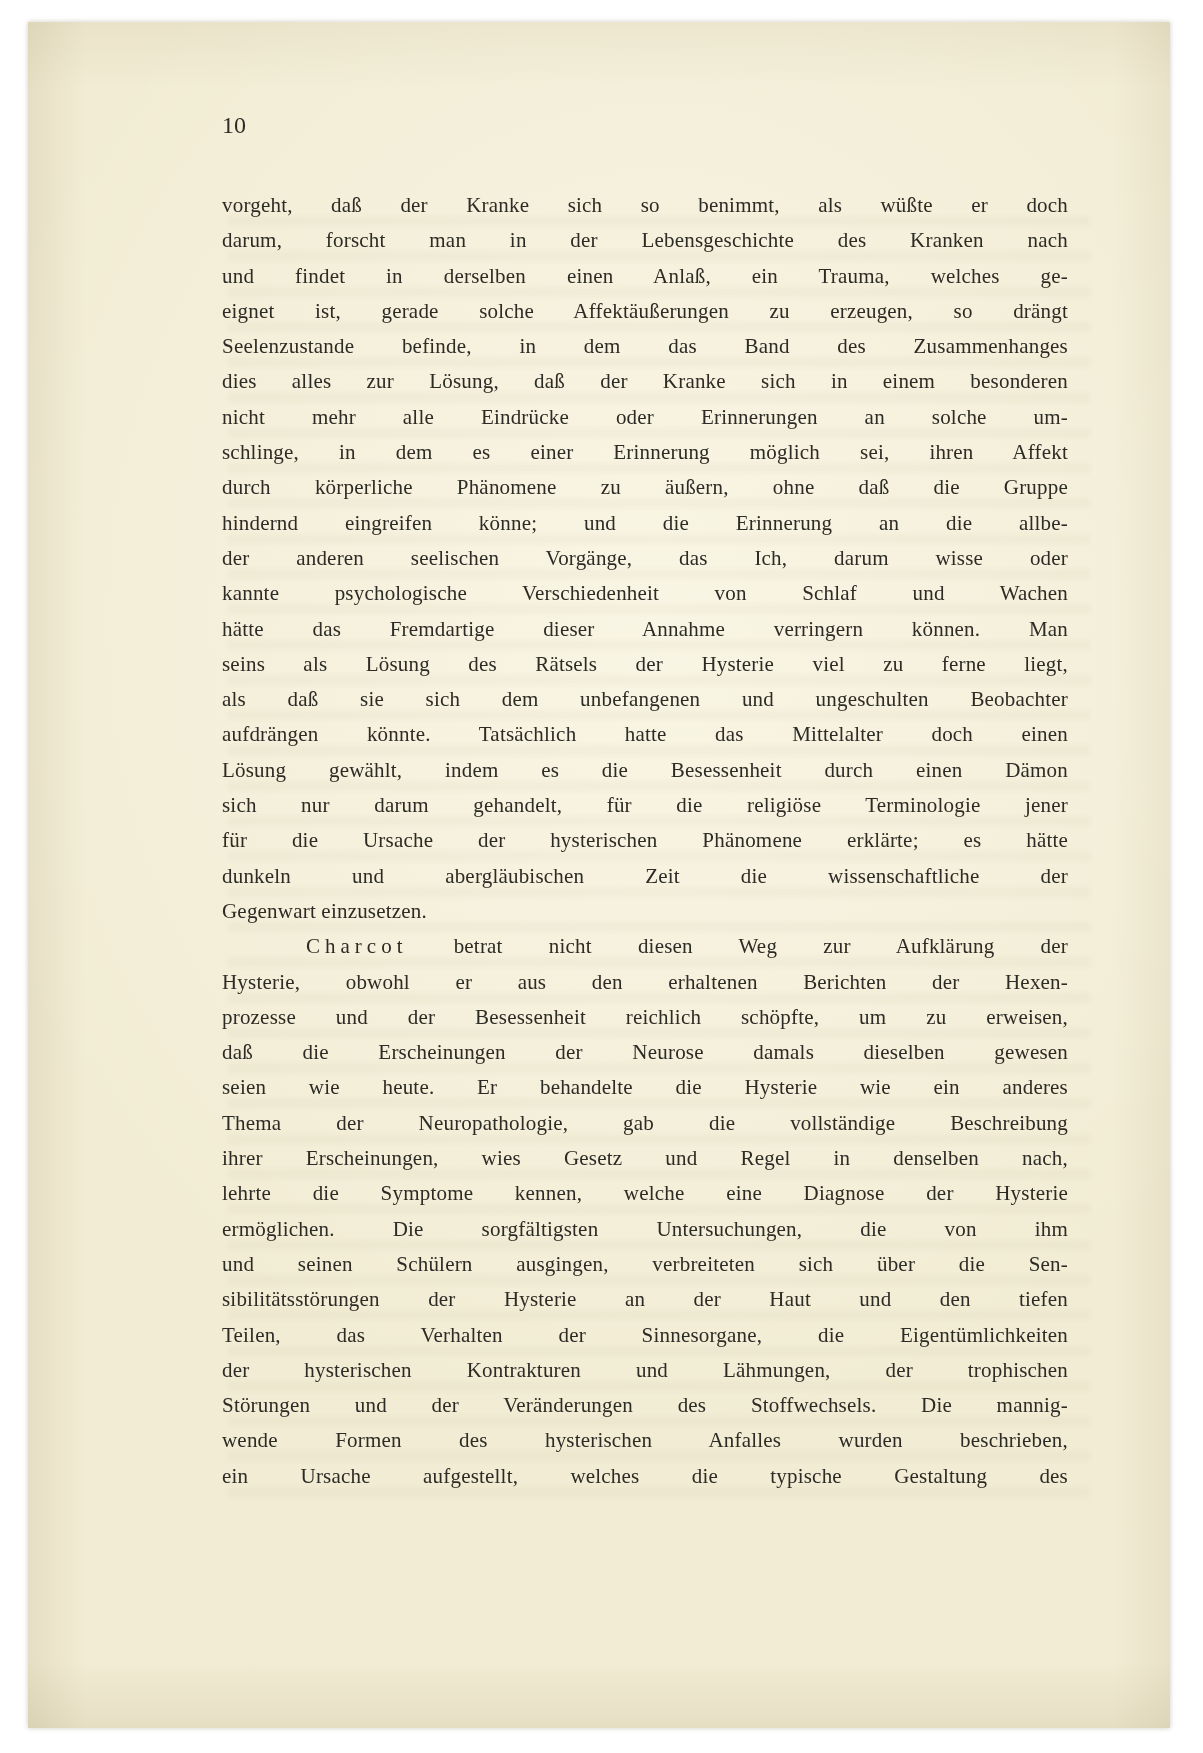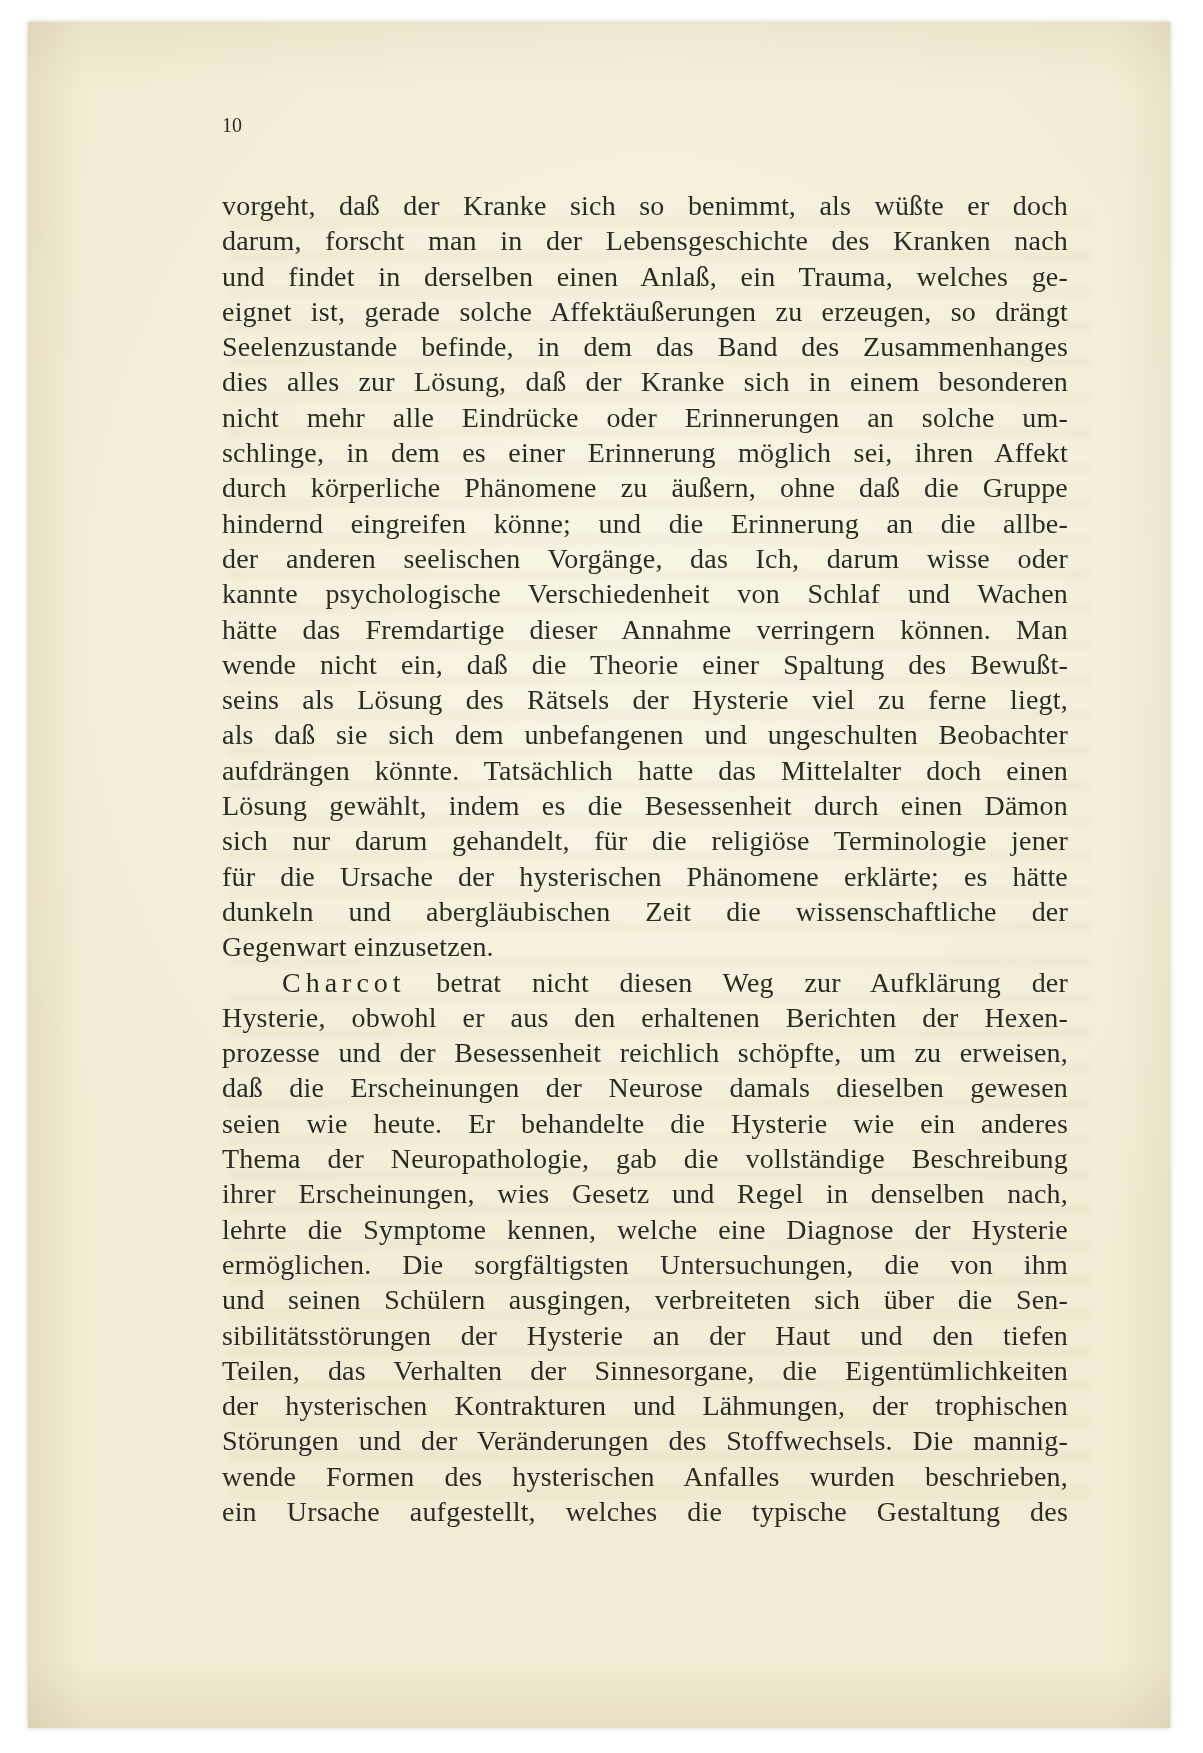--- a/index.html
+++ b/index.html
@@ -43,52 +43,52 @@
     );
     opacity: 0.09;
     filter: blur(2px);
     pointer-events: none;
   }
 
   .pageno {
     position: absolute;
     left: 194px;
     top: 86px;
-    font-size: 20px;
+    font-size: 24px;
     line-height: 35px;
     color: #2e2c26;
   }
 
   .text {
     position: absolute;
     left: 194px;
     top: 166px;
     width: 846px;
-    font-size: 28px;
+    font-size: 21px;
     color: #2d2b25;
     letter-spacing: 0.2px;
   }
 
   .line {
     height: 35.3px;
     line-height: 35.3px;
     white-space: nowrap;
     text-align: justify;
     text-align-last: justify;
     hyphens: none;
   }
 
   
   .line.endp { text-align-last: left; }
 
   
   .line.ind { padding-left: 60px; }
 
   
-  .spaced { letter-spacing: 5px; }
+  .spaced { letter-spacing: 5px; margin-left: 24px; }
 </style>
 </head>
 <body>
 
 <div class="scan">
   <div class="paper">
 
     <div class="pageno">10</div>
 
     <div class="text">
@@ -98,21 +98,20 @@
       <div class="line">eignet ist, gerade solche Affektäußerungen zu erzeugen, so drängt</div>
       <div class="line">Seelenzustande befinde, in dem das Band des Zusammenhanges</div>
       <div class="line">dies alles zur Lösung, daß der Kranke sich in einem besonderen</div>
       <div class="line">nicht mehr alle Eindrücke oder Erinnerungen an solche um-</div>
       <div class="line">schlinge, in dem es einer Erinnerung möglich sei, ihren Affekt</div>
       <div class="line">durch körperliche Phänomene zu äußern, ohne daß die Gruppe</div>
       <div class="line">hindernd eingreifen könne; und die Erinnerung an die allbe-</div>
       <div class="line">der anderen seelischen Vorgänge, das Ich, darum wisse oder</div>
       <div class="line">kannte psychologische Verschiedenheit von Schlaf und Wachen</div>
       <div class="line">hätte das Fremdartige dieser Annahme verringern können. Man</div>
-      <div class="line">wende nicht ein, daß die Theorie einer Spaltung des Bewußt-</div>
       <div class="line">seins als Lösung des Rätsels der Hysterie viel zu ferne liegt,</div>
       <div class="line">als daß sie sich dem unbefangenen und ungeschulten Beobachter</div>
       <div class="line">aufdrängen könnte. Tatsächlich hatte das Mittelalter doch einen</div>
       <div class="line">Lösung gewählt, indem es die Besessenheit durch einen Dämon</div>
       <div class="line">sich nur darum gehandelt, für die religiöse Terminologie jener</div>
       <div class="line">für die Ursache der hysterischen Phänomene erklärte; es hätte</div>
       <div class="line">dunkeln und abergläubischen Zeit die wissenschaftliche der</div>
       <div class="line endp">Gegenwart einzusetzen.</div>
       <div class="line ind">
         <span class="spaced">Charcot</span><span> betrat nicht diesen Weg zur Aufklärung der</span>

